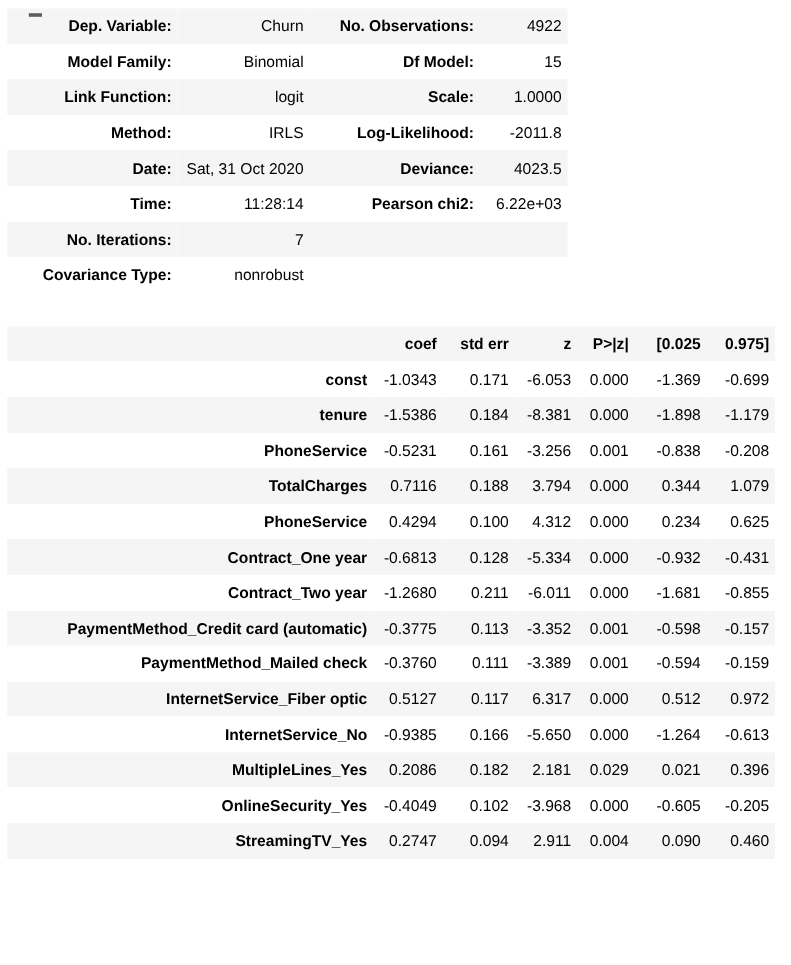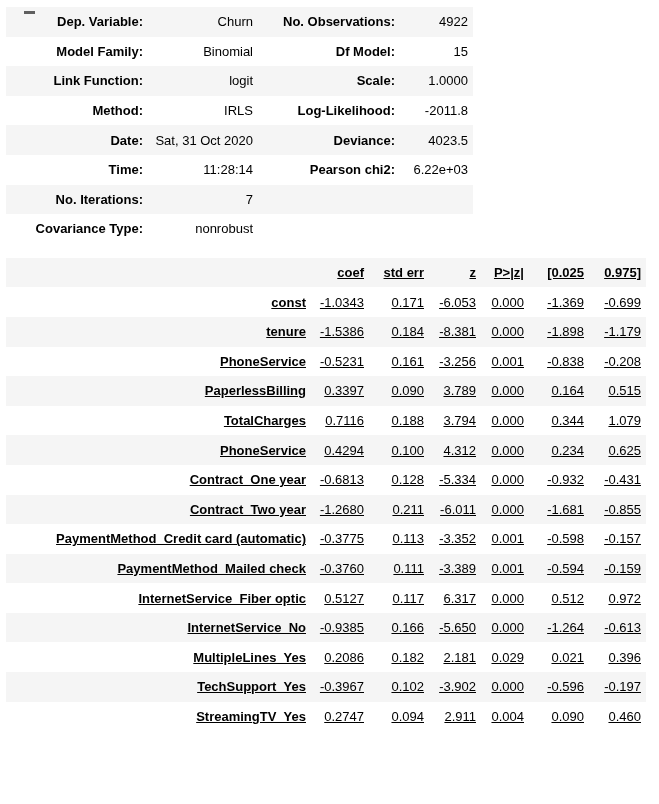--- a/index.html
+++ b/index.html
@@ -31,28 +31,28 @@
     text-align: right;
     vertical-align: middle;
     line-height: 15px;
     white-space: nowrap;
     overflow: hidden;
   }
   th { font-weight: bold; }
   td { font-weight: normal; }
 
   
-  table.summary { width: 467px; margin-bottom: 14px; }
+  table.summary { width: 467px; margin-bottom: 28px; }
   table.summary col.c-lbl1 { width: 142px; }
   table.summary col.c-val1 { width: 110px; }
   table.summary col.c-lbl2 { width: 142px; }
   table.summary col.c-val2 { width: 73px; }
 
   
-  table.coefs { width: 640px; text-decoration: underline; }
+  table.coefs { width: 640px; }
   table.coefs col.c-name   { width: 305px; }
   table.coefs col.c-coef   { width: 58px; }
   table.coefs col.c-stderr { width: 60px; }
   table.coefs col.c-z      { width: 52px; }
   table.coefs col.c-p      { width: 48px; }
   table.coefs col.c-lo     { width: 60px; }
   table.coefs col.c-hi     { width: 57px; }
 
   .artifact {
     position: absolute;
@@ -171,29 +171,20 @@
         <tr>
           <th>PhoneService</th>
           <td>-0.5231</td>
           <td>0.161</td>
           <td>-3.256</td>
           <td>0.001</td>
           <td>-0.838</td>
           <td>-0.208</td>
         </tr>
         <tr>
-          <th>PaperlessBilling</th>
-          <td>0.3397</td>
-          <td>0.090</td>
-          <td>3.789</td>
-          <td>0.000</td>
-          <td>0.164</td>
-          <td>0.515</td>
-        </tr>
-        <tr>
           <th>TotalCharges</th>
           <td>0.7116</td>
           <td>0.188</td>
           <td>3.794</td>
           <td>0.000</td>
           <td>0.344</td>
           <td>1.079</td>
         </tr>
         <tr>
           <th>PhoneService</th>
@@ -261,27 +252,27 @@
         <tr>
           <th>MultipleLines_Yes</th>
           <td>0.2086</td>
           <td>0.182</td>
           <td>2.181</td>
           <td>0.029</td>
           <td>0.021</td>
           <td>0.396</td>
         </tr>
         <tr>
-          <th>TechSupport_Yes</th>
-          <td>-0.3967</td>
+          <th>OnlineSecurity_Yes</th>
+          <td>-0.4049</td>
           <td>0.102</td>
-          <td>-3.902</td>
-          <td>0.000</td>
-          <td>-0.596</td>
-          <td>-0.197</td>
+          <td>-3.968</td>
+          <td>0.000</td>
+          <td>-0.605</td>
+          <td>-0.205</td>
         </tr>
         <tr>
           <th>StreamingTV_Yes</th>
           <td>0.2747</td>
           <td>0.094</td>
           <td>2.911</td>
           <td>0.004</td>
           <td>0.090</td>
           <td>0.460</td>
         </tr>

